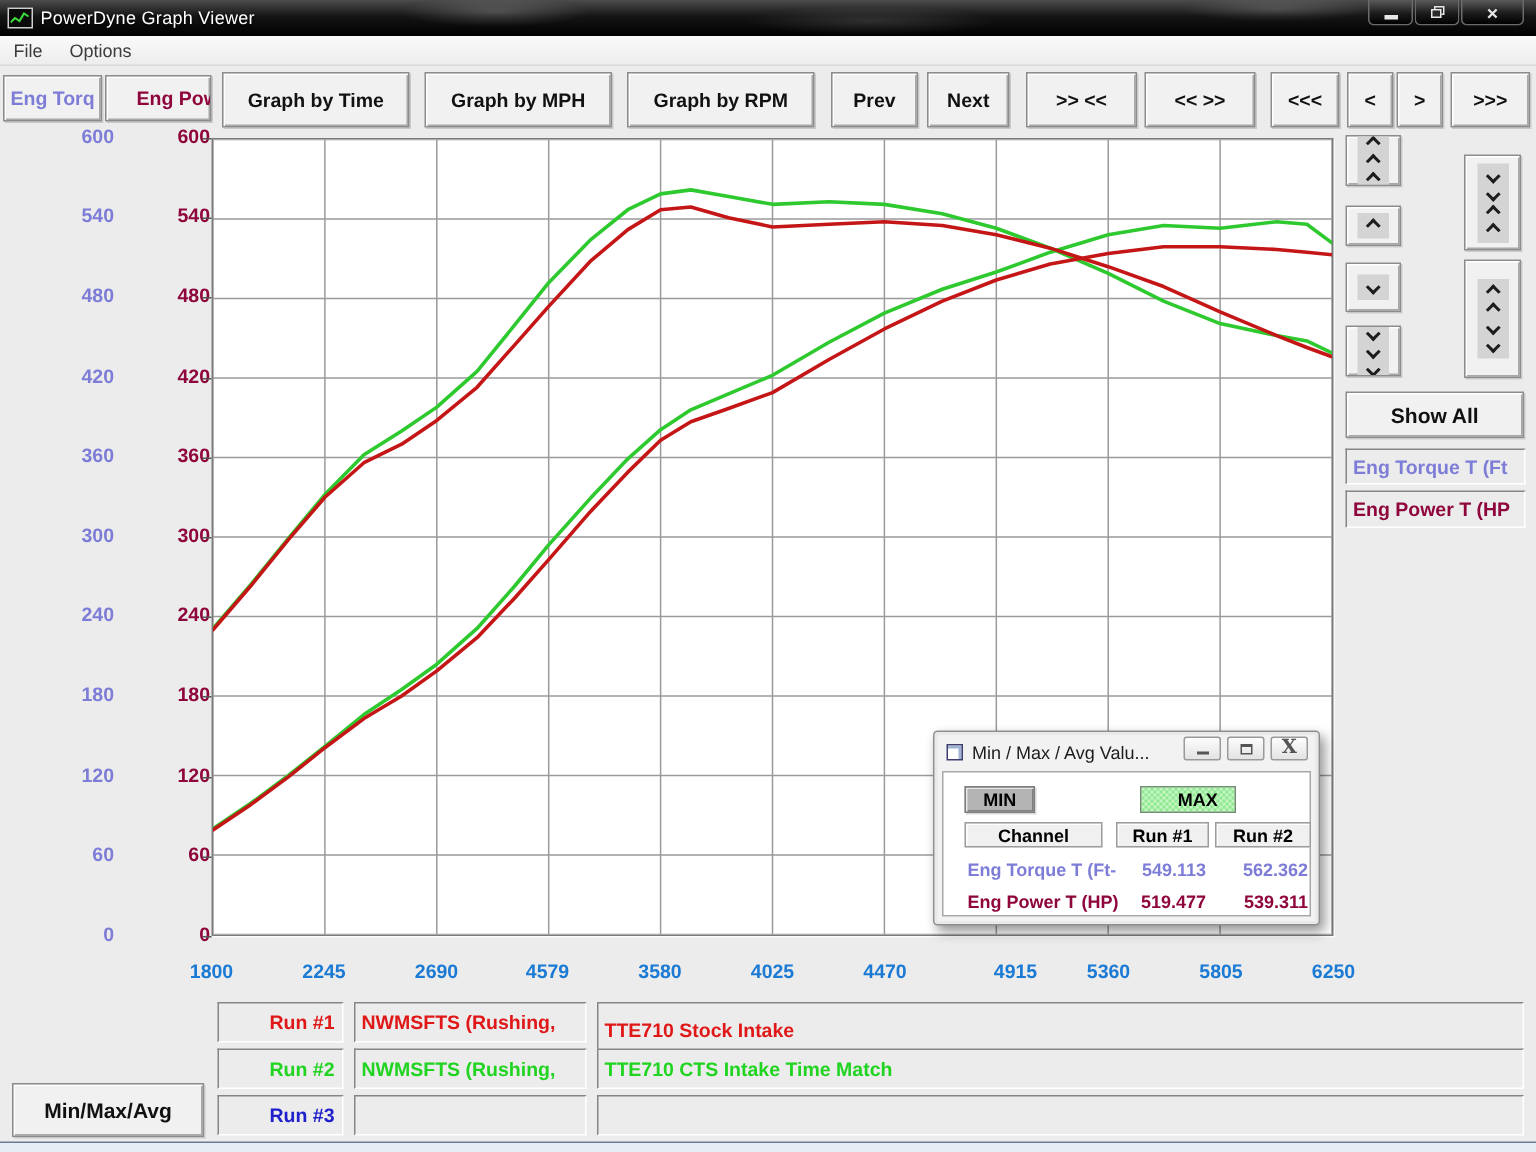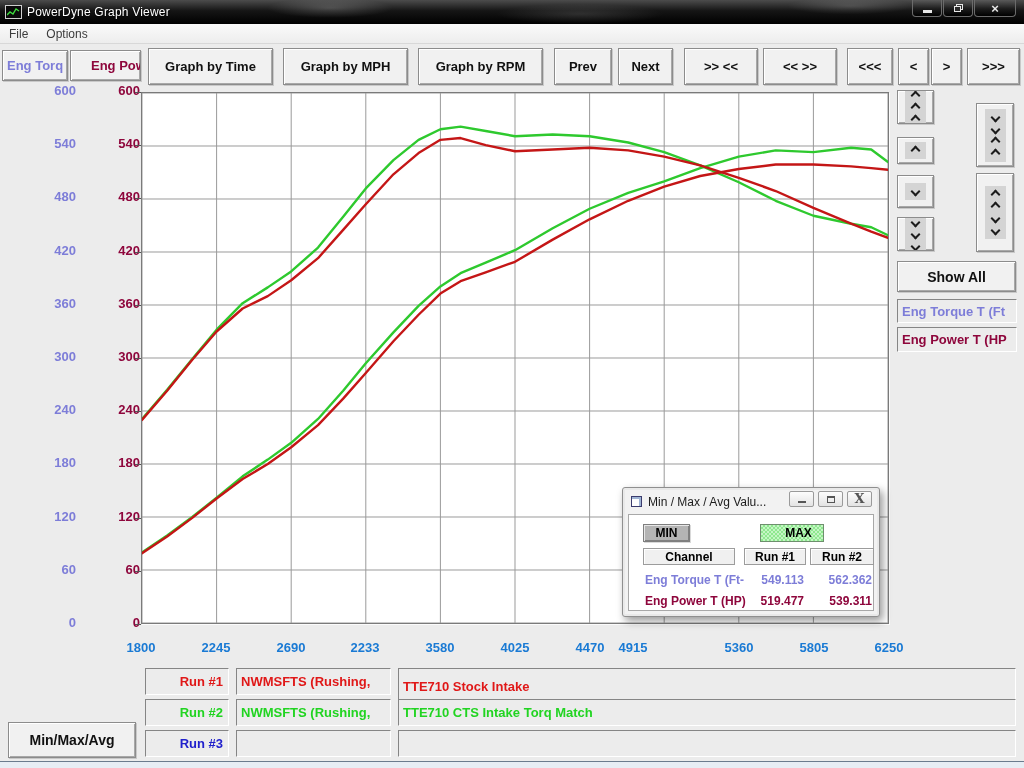--- a/index.html
+++ b/index.html
@@ -197,25 +197,25 @@
       <div class="ytick" style="left:135px;top:518px;width:6px;height:1px;"></div>
       <div class="ylab" style="left:6px;top:562px;width:70px;color:#7d7dd8;">60</div>
       <div class="ylab" style="left:80px;top:562px;width:60px;color:#8e063c;">60</div>
       <div class="ytick" style="left:135px;top:571px;width:6px;height:1px;"></div>
       <div class="ylab" style="left:6px;top:615px;width:70px;color:#7d7dd8;">0</div>
       <div class="ylab" style="left:80px;top:615px;width:60px;color:#8e063c;">0</div>
       <div class="ytick" style="left:135px;top:624px;width:6px;height:1px;"></div>
       <div class="xlab" style="left:111px;top:640px;width:60px;color:#1a7ad4;">1800</div>
       <div class="xlab" style="left:186px;top:640px;width:60px;color:#1a7ad4;">2245</div>
       <div class="xlab" style="left:261px;top:640px;width:60px;color:#1a7ad4;">2690</div>
-      <div class="xlab" style="left:335px;top:640px;width:60px;color:#1a7ad4;">2233</div>
+      <div class="xlab" style="left:335px;top:640px;width:60px;color:#1a7ad4;">4579</div>
       <div class="xlab" style="left:410px;top:640px;width:60px;color:#1a7ad4;">3580</div>
       <div class="xlab" style="left:485px;top:640px;width:60px;color:#1a7ad4;">4025</div>
       <div class="xlab" style="left:560px;top:640px;width:60px;color:#1a7ad4;">4470</div>
-      <div class="xlab" style="left:603px;top:640px;width:60px;color:#1a7ad4;">4915</div>
+      <div class="xlab" style="left:647px;top:640px;width:60px;color:#1a7ad4;">4915</div>
       <div class="xlab" style="left:709px;top:640px;width:60px;color:#1a7ad4;">5360</div>
       <div class="xlab" style="left:784px;top:640px;width:60px;color:#1a7ad4;">5805</div>
       <div class="xlab" style="left:859px;top:640px;width:60px;color:#1a7ad4;">6250</div>
     </div>
 
   <div class="btn3d" style="left:897px;top:90px;width:37px;height:34px;">
     <span class="chevcol">
         <i class="chev up"></i>
         <i class="chev up"></i>
         <i class="chev up"></i>
@@ -259,21 +259,21 @@
   <div class="sunken lefttext" style="left:897px;top:327px;width:120px;height:25px;color:#8e063c;">Eng Power T (HP</div>
 
   <div class="btn3d" style="left:8px;top:722px;width:128px;height:36px;font-size:14px;">Min/Max/Avg</div>
 
   <div class="sunken runlab" style="left:145px;top:668px;width:84px;height:27px;color:#e01818;">Run #1</div>
   <div class="sunken lefttext" style="left:236px;top:668px;width:155px;height:27px;color:#e01818;">NWMSFTS (Rushing,</div>
   <div class="sunken lefttext" style="left:398px;top:668px;width:618px;height:37px;color:#e01818;">TTE710 Stock Intake</div>
 
   <div class="sunken runlab" style="left:145px;top:699px;width:84px;height:27px;color:#21d421;">Run #2</div>
   <div class="sunken lefttext" style="left:236px;top:699px;width:155px;height:27px;color:#21d421;">NWMSFTS (Rushing,</div>
-  <div class="sunken lefttext" style="left:398px;top:699px;width:618px;height:27px;color:#21d421;">TTE710 CTS Intake Torq Match</div>
+  <div class="sunken lefttext" style="left:398px;top:699px;width:618px;height:27px;color:#21d421;">TTE710 CTS Intake Time Match</div>
 
   <div class="sunken runlab" style="left:145px;top:730px;width:84px;height:27px;color:#2020cc;">Run #3</div>
   <div class="sunken lefttext" style="left:236px;top:730px;width:155px;height:27px;"></div>
   <div class="sunken lefttext" style="left:398px;top:730px;width:618px;height:27px;"></div>
 
   <div id="mmwin">
     <div id="mm-title">
       <span id="mm-icon"></span>
       <span>Min / Max / Avg Valu...</span>
       <span class="mm-cap">

